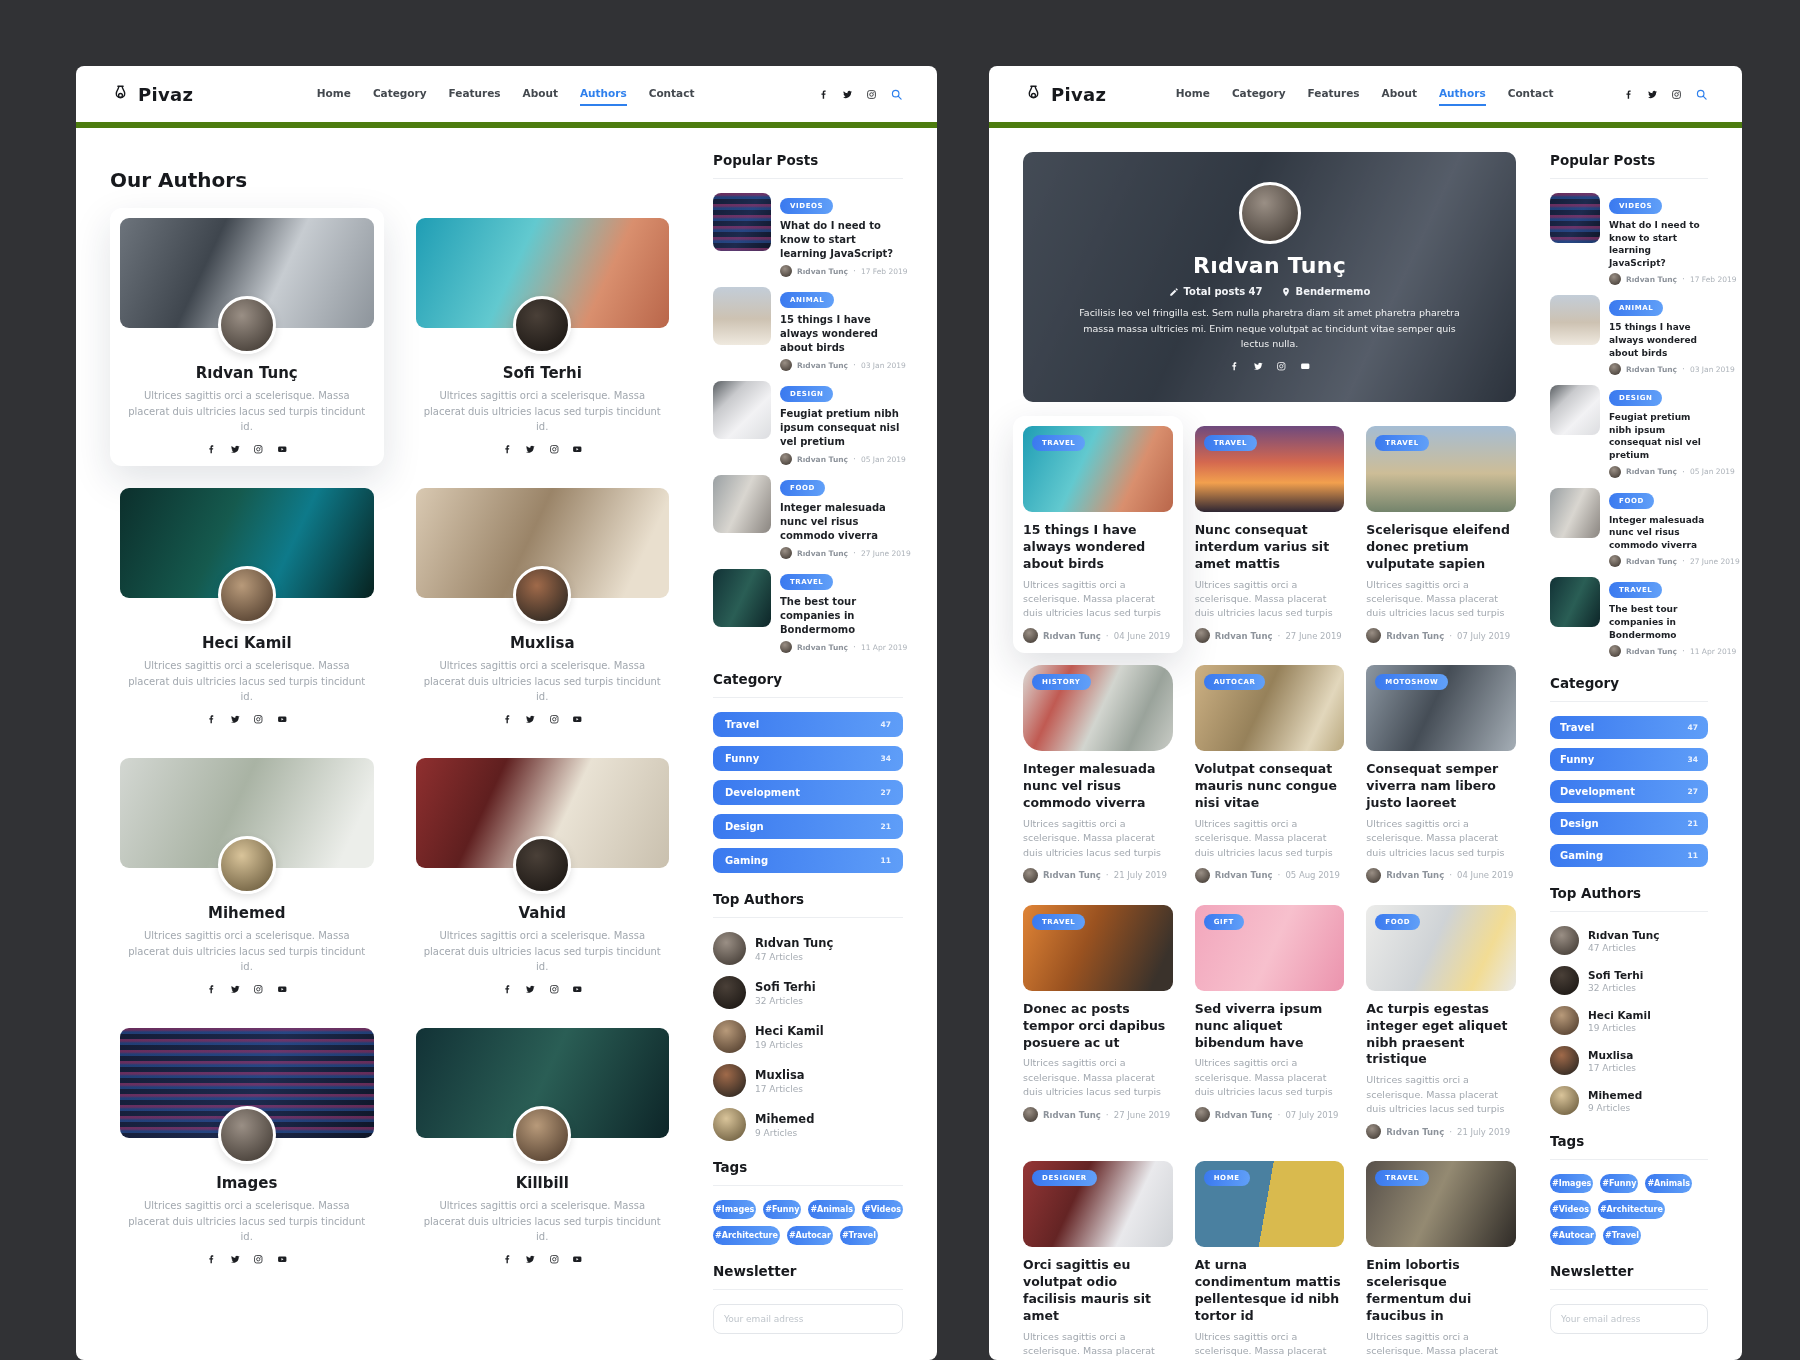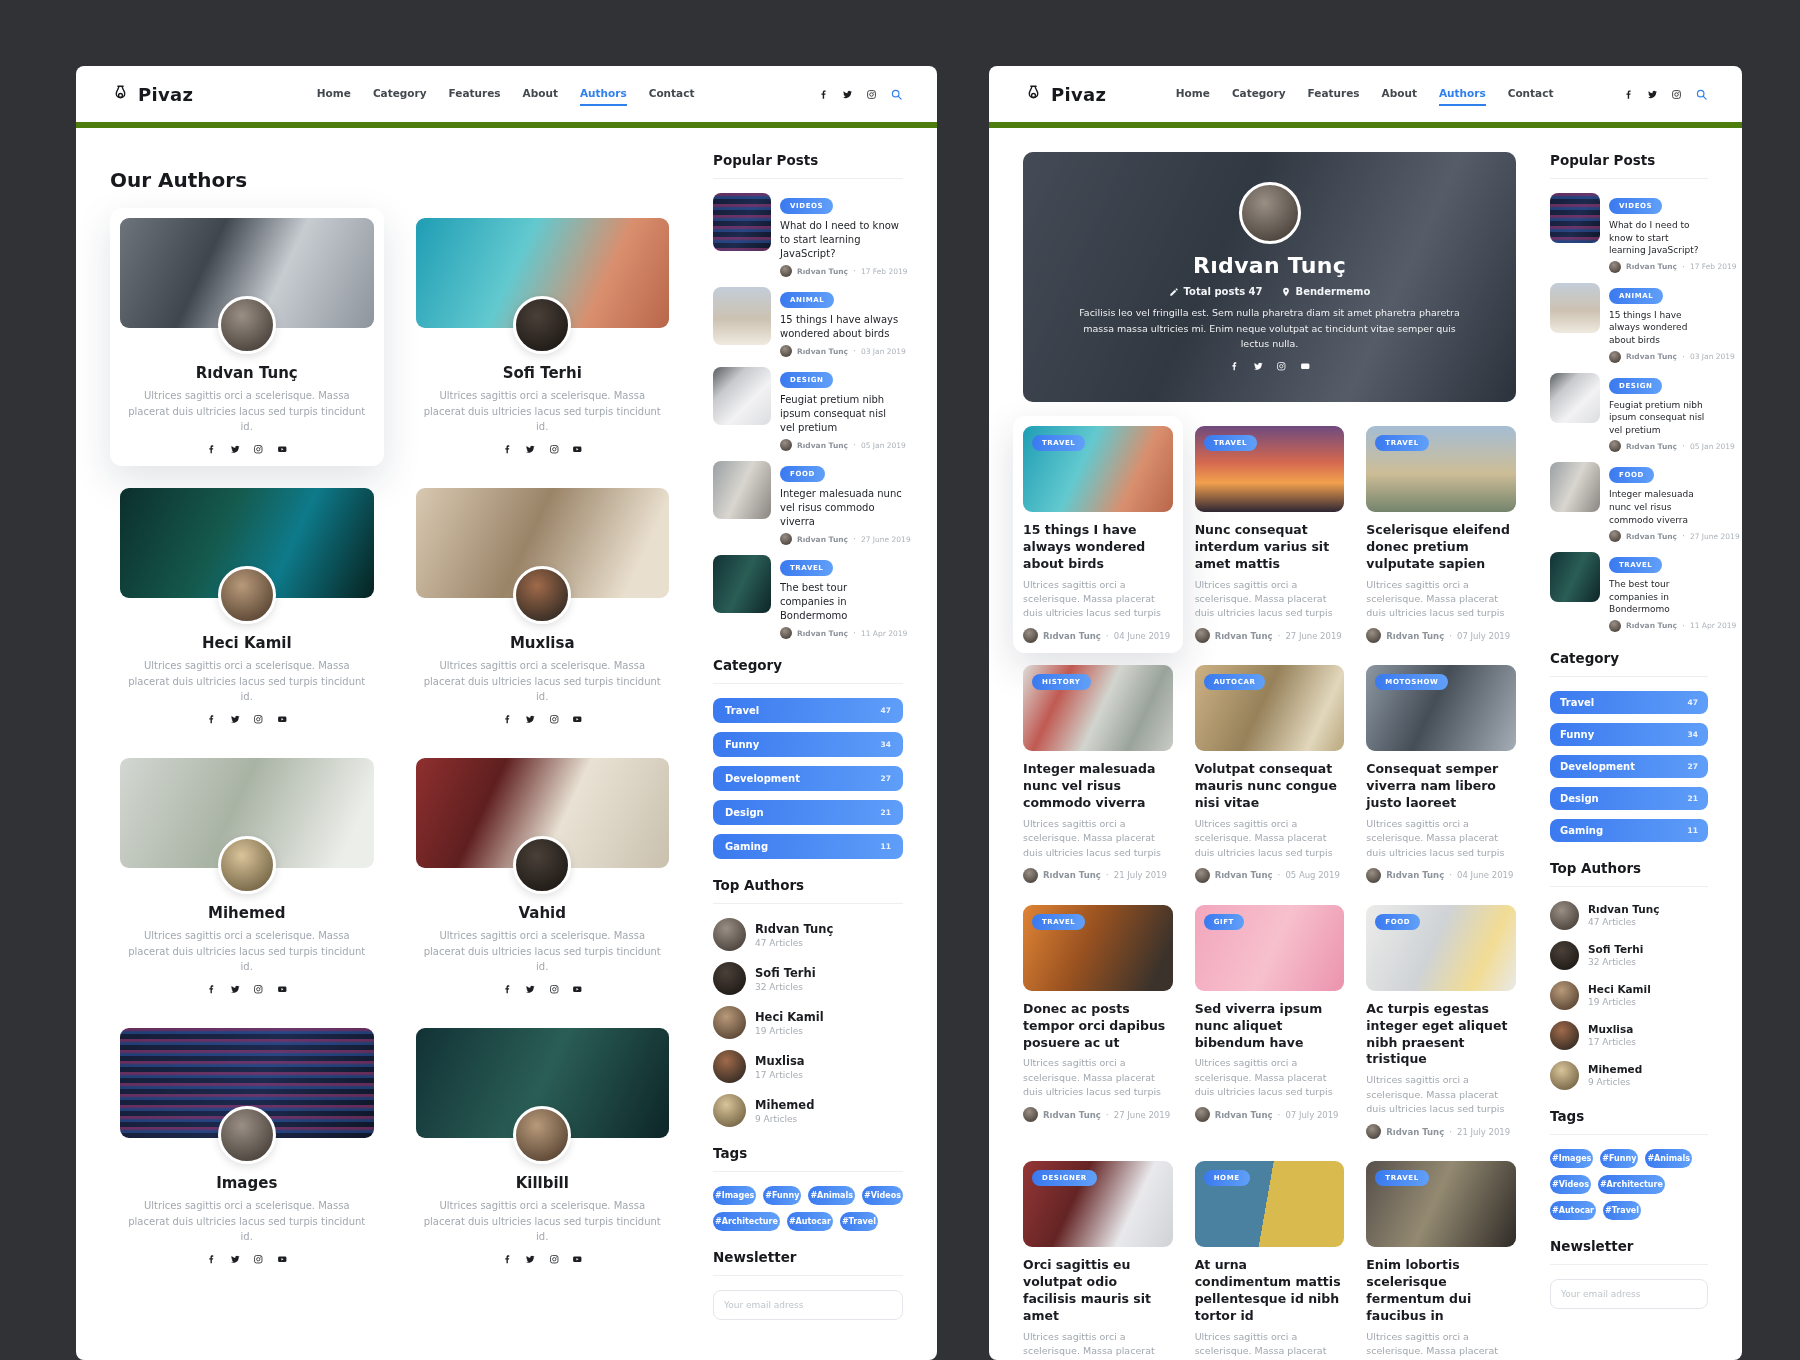--- a/index.html
+++ b/index.html
@@ -51,21 +51,21 @@
   .author-card .socials{justify-content:center;color:#1c1e22;}
 
   
   .sidebar{width:190px;flex:none;}
   .sb-section{margin-bottom:18px;}
   .sb-title{margin:0 0 14px;padding-bottom:10px;border-bottom:1px solid #eceef1;
     font-size:13.5px;font-weight:800;color:#17191d;}
   .pp-item{display:flex;gap:9px;margin-bottom:10px;cursor:pointer;}
   .pp-thumb{width:58px;height:58px;flex:none;border-radius:8px;background:#bbb;}
   .pp-body{min-width:0;}
-  .pp-title{margin:5px 0 0;font-size:10px;font-weight:400;line-height:1.4;color:#1d2025;}
+  .pp-title{margin:5px 0 0;font-size:10px;font-weight:700;line-height:1.4;color:#1d2025;}
   .pp-item .meta{margin-top:4px;}
   .pp-item .meta .avatar{width:12px;height:12px;}
   .pp-item .m-author,.pp-item .m-date{font-size:7.5px;}
   .cat-btn{display:flex;justify-content:space-between;align-items:center;margin-bottom:9px;
     background:linear-gradient(95deg,#3a79ef,#5f9ef8);border-radius:8px;padding:7px 12px;cursor:pointer;}
   .cat-label{font-size:10px;font-weight:700;color:#fff;}
   .cat-count{font-size:7.5px;font-weight:700;color:#eaf2ff;}
   .ta-item{display:flex;align-items:center;gap:9px;margin-bottom:11px;cursor:pointer;}
   .ta-item .avatar{width:33px;height:33px;flex:none;}
   .ta-name{font-size:11.5px;font-weight:800;color:#1a1c20;}
@@ -114,23 +114,23 @@
   [data-img="cat"]{background:linear-gradient(115deg,#d9c9b2,#9a8468 45%,#e9dfce 85%);}
   [data-img="road"]{background:linear-gradient(115deg,#d3d7d2,#a9b3a4 45%,#eceeea 88%);}
   [data-img="notebook"]{background:linear-gradient(115deg,#8f2f2f,#5f1f1f 30%,#e9e2d4 58%,#c9c0ae);}
   [data-img="codedark"]{background:repeating-linear-gradient(180deg,rgba(236,72,153,.38) 0 2px,rgba(59,130,246,.32) 4px 6px,rgba(0,0,0,0) 6px 11px),linear-gradient(115deg,#141c36,#1d2a4e 55%,#0f1628);}
   [data-img="city"]{background:linear-gradient(180deg,#c3cdd8,#cdc2b2 55%,#efe9df);}
   [data-img="sketch"]{background:linear-gradient(135deg,#585d61,#c9cacd 30%,#f2f2f4 62%,#dcdde0);}
   [data-img="cafe"]{background:linear-gradient(115deg,#9aa0a3,#d9d6d0 48%,#8a8580);}
   [data-img="sneakers"]{background:linear-gradient(115deg,#123236,#2a5e55 50%,#0d2528);}
   [data-img="sunset"]{background:linear-gradient(180deg,#6e4a7e,#d4684f 42%,#f2a04e 66%,#2e2633);}
   [data-img="van"]{background:linear-gradient(180deg,#a5bdd4,#cdbd97 55%,#74846c);}
-  [data-img="graffiti"]{background:linear-gradient(115deg,#dcdcd8,#c05a52 26%,#d2d5cf 52%,#9aa39b 76%,#c9ccc6);}
+  [data-img="graffiti"]{background:linear-gradient(115deg,#dcdcd8,#c05a52 26%,#d2d5cf 52%,#9aa39b 76%,#c9ccc6);border-radius:19px;}
   [data-img="car"]{background:linear-gradient(115deg,#cdb184,#96815a 45%,#e2d7bc 80%,#b9a87e);}
-  [data-img="moto"]{background:linear-gradient(115deg,#8c97a2,#454d56 45%,#a5aeb6);}
+  [data-img="moto"]{background:linear-gradient(115deg,#8c97a2,#454d56 45%,#a5aeb6);border-radius:8px;}
   [data-img="motosunset"]{background:linear-gradient(115deg,#e08436,#9a5220 42%,#3a322b 88%);}
   [data-img="gift"]{background:linear-gradient(115deg,#f2a6bc,#f7c0cd 52%,#eb93ad);}
   [data-img="kitchen"]{background:linear-gradient(115deg,#ececea,#cfd3d6 45%,#f2dc94 76%,#e9e9e7);}
   [data-img="desk"]{background:linear-gradient(115deg,#953636,#642424 36%,#e9e9ec 70%,#cfd2d6);}
   [data-img="wall"]{background:linear-gradient(100deg,#4a80a0 0 48%,#d9ba4e 48% 100%);}
   [data-img="cockpit"]{background:linear-gradient(115deg,#57504a,#948a72 46%,#2f2b27);}
   [data-img="hero"]{background:linear-gradient(115deg,#6a727e,#474f5a 40%,#8a92a0 72%,#3d444e);}
   [data-img="av1"]{background:radial-gradient(circle at 40% 32%,#9a8f85,#4e463f 78%);}
   [data-img="av2"]{background:radial-gradient(circle at 40% 32%,#4a4038,#211c18 78%);}
   [data-img="av3"]{background:radial-gradient(circle at 40% 32%,#b89a7a,#5f4a38 78%);}

